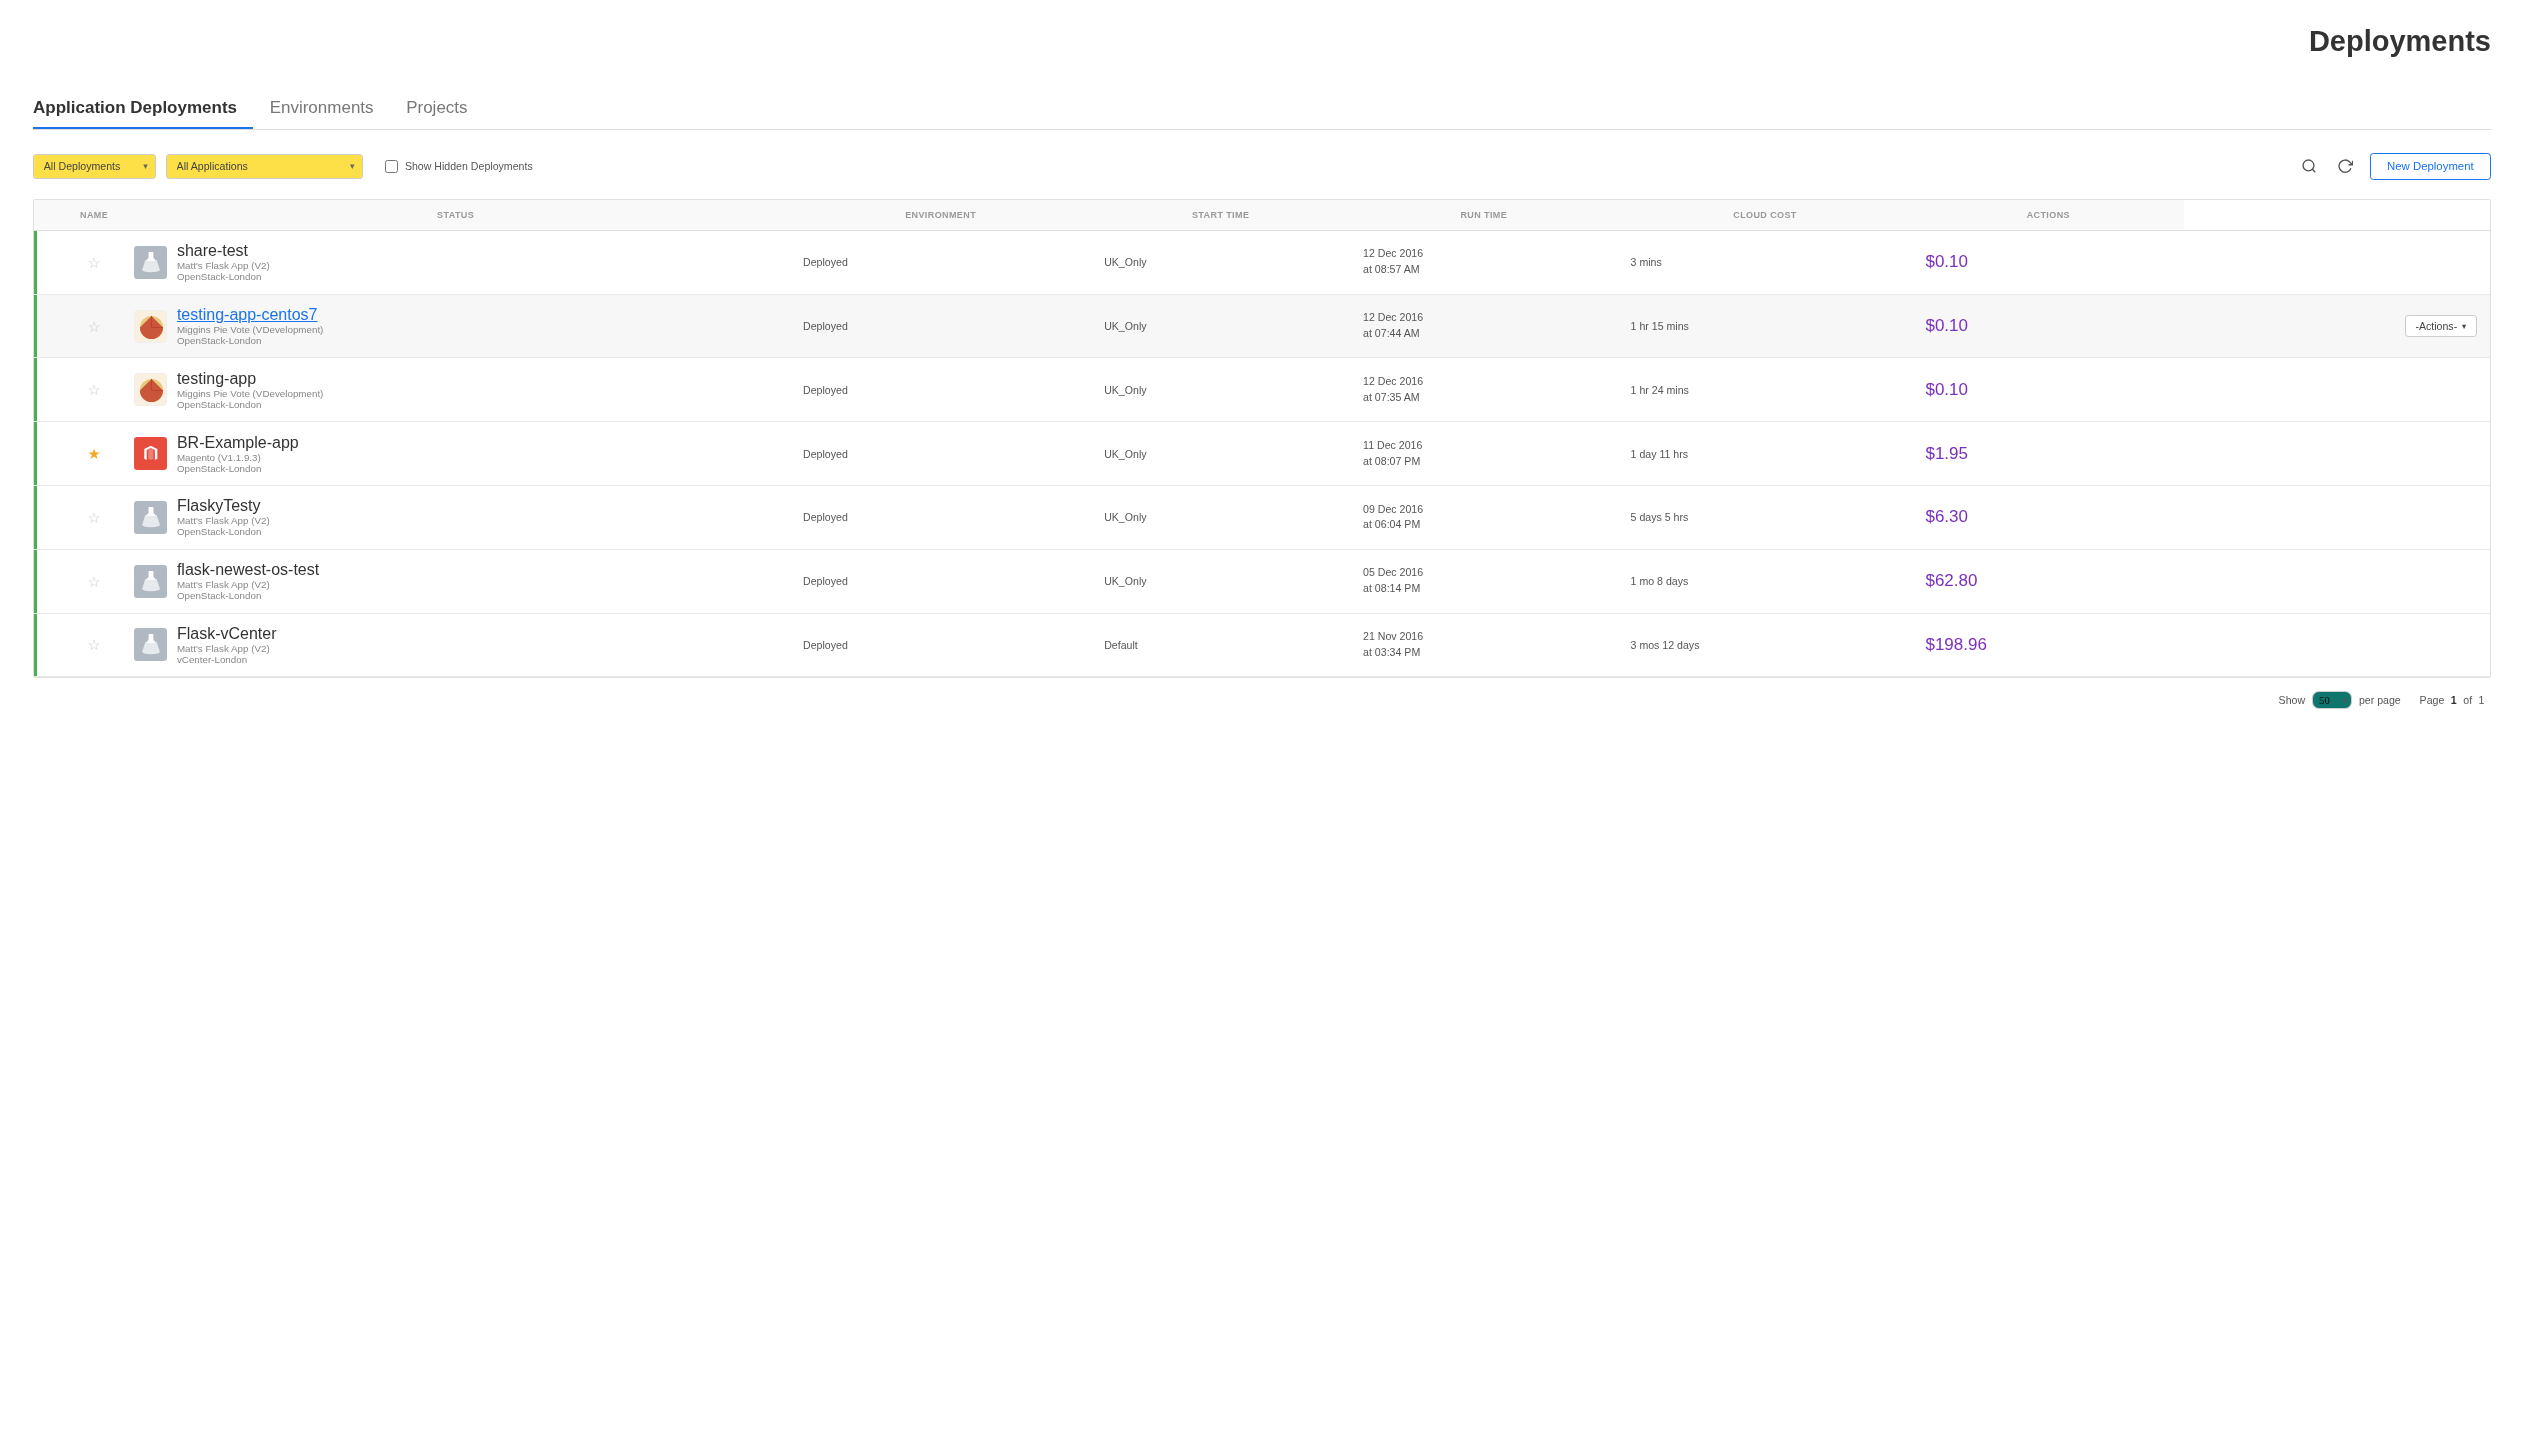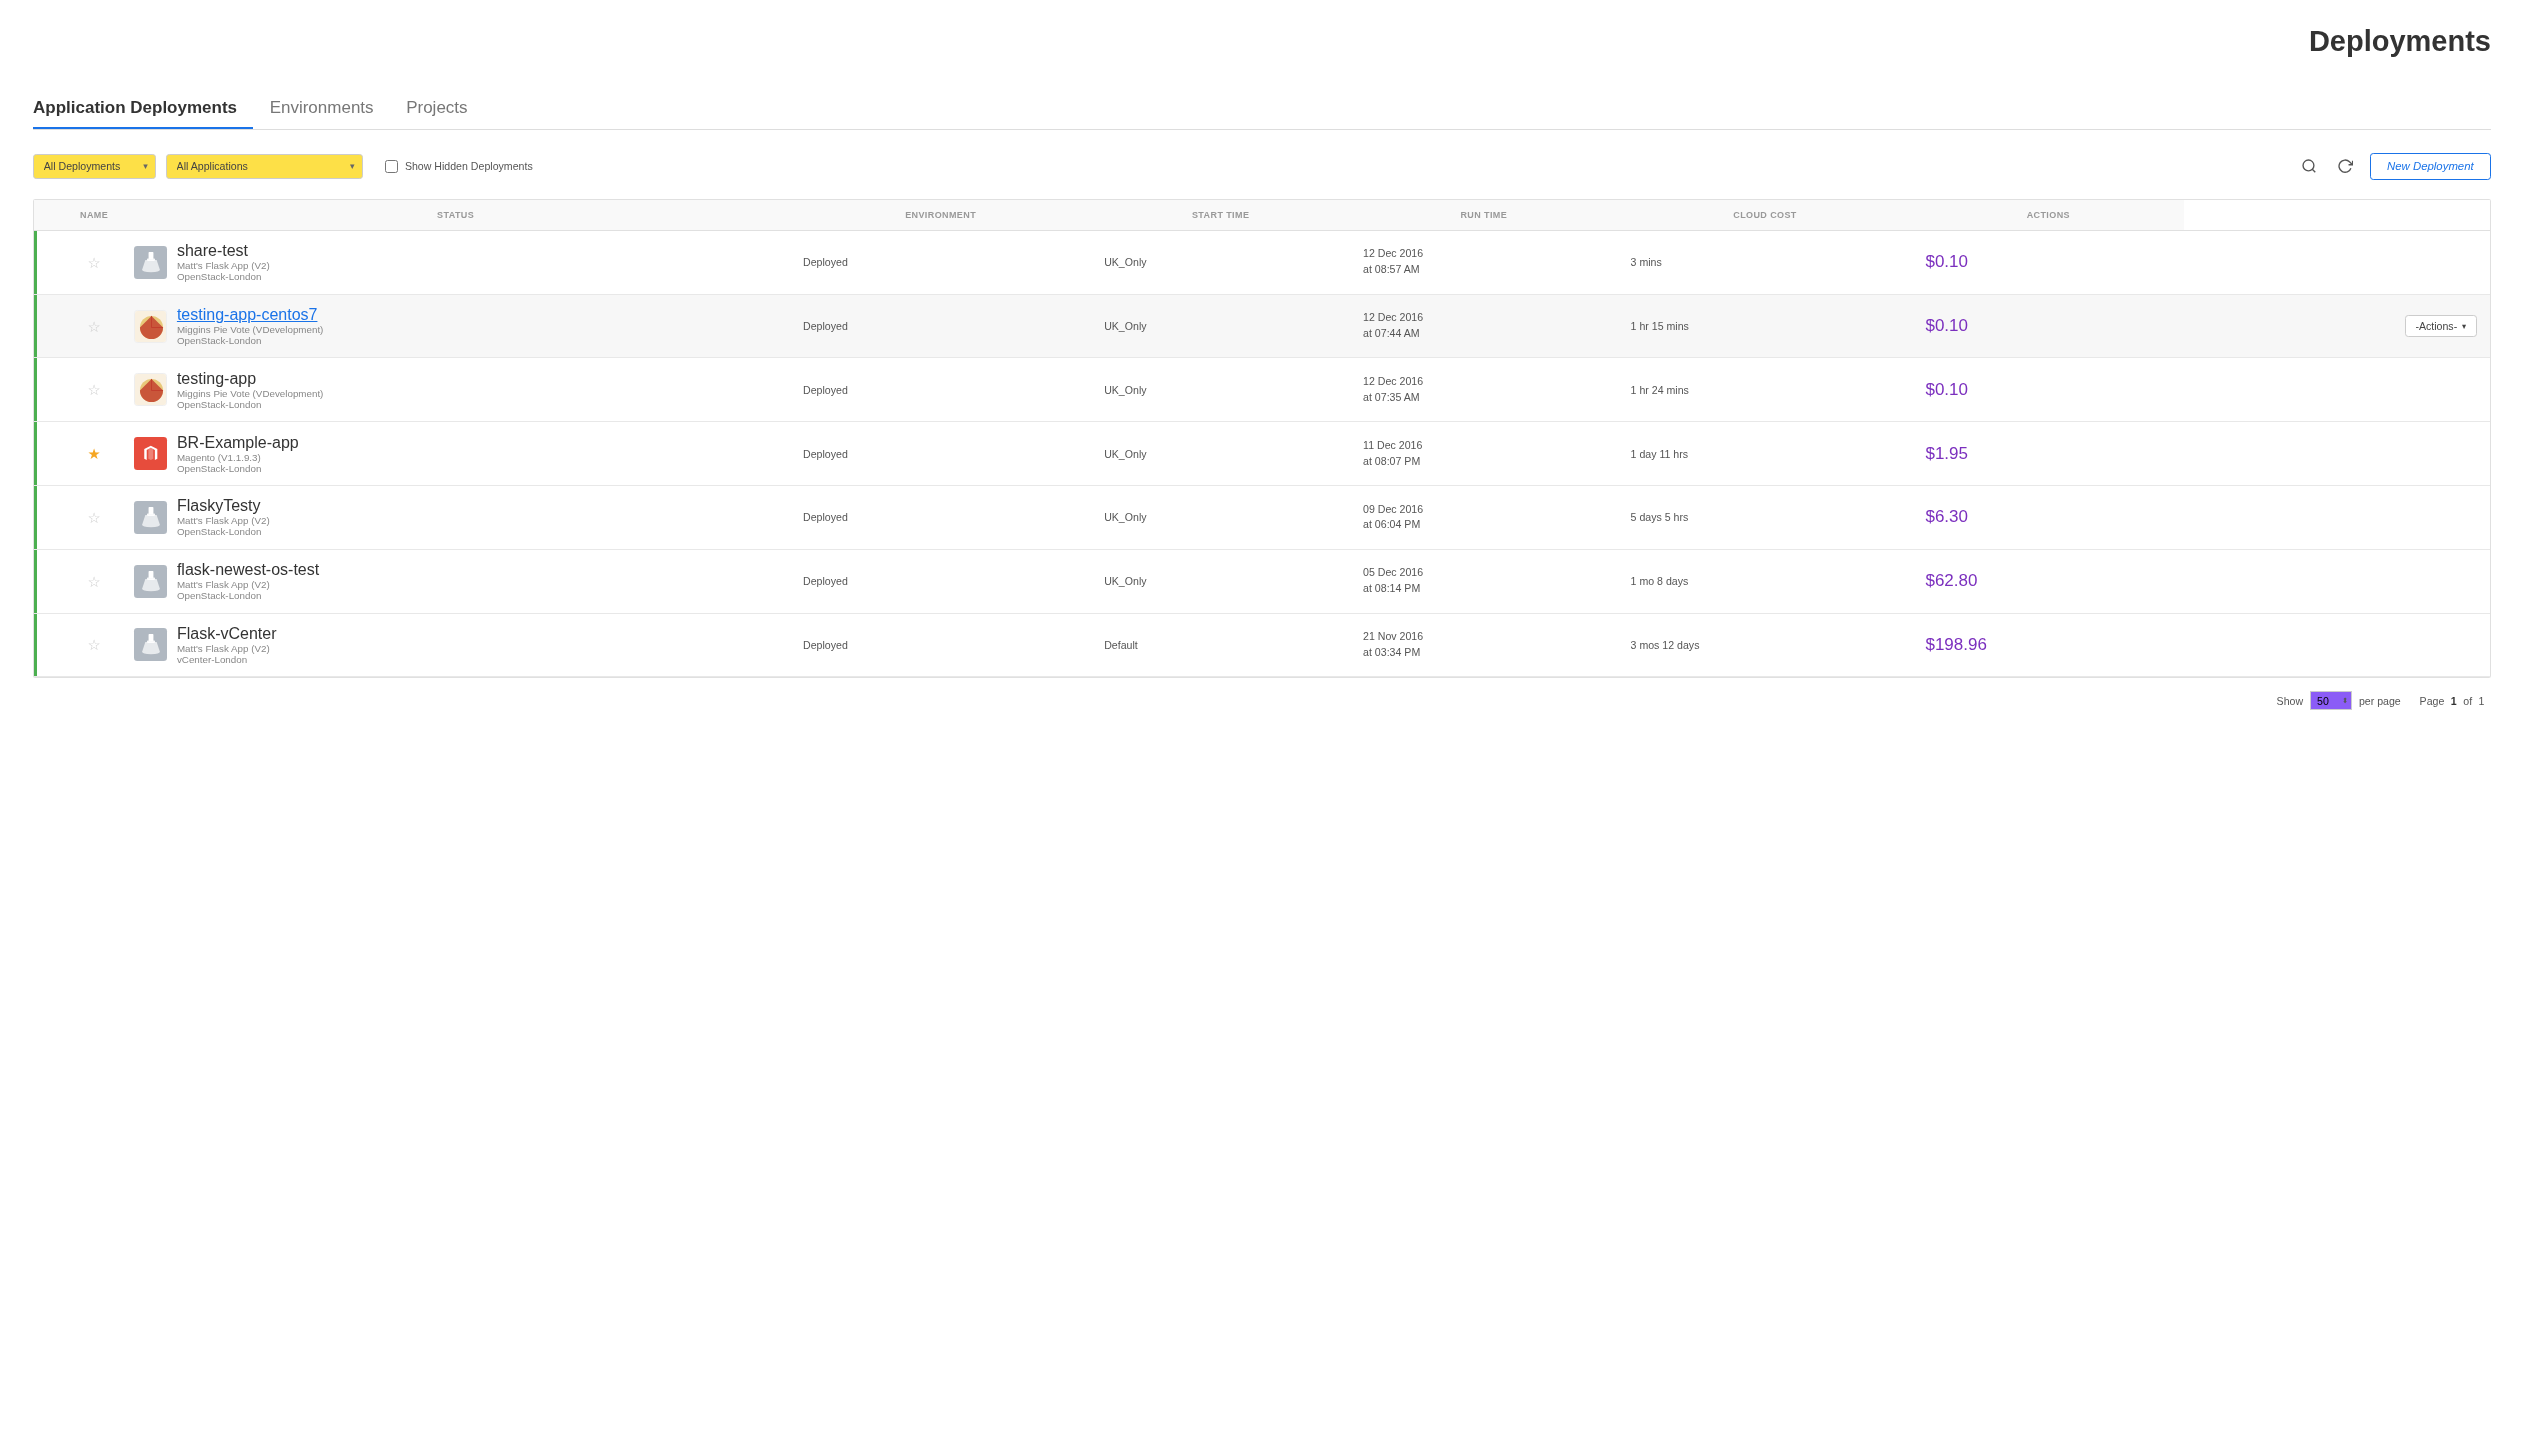--- a/index.html
+++ b/index.html
@@ -101,21 +101,20 @@
     }
     .new-deployment-btn {
       border: 0.8px solid #1a73e8;
       border-radius: 3.3px;
       padding: 6.5px 16.3px;
       color: #1a73e8;
       background: #fff;
       cursor: pointer;
       font-size: 11.4px;
       font-weight: 500;
-      font-style: italic;
     }
     .table-container {
       border: 0.8px solid #e0e0e0;
       border-radius: 1.6px;
       overflow: hidden;
     }
     table {
       width: 100%;
       border-collapse: collapse;
     }
@@ -204,27 +203,28 @@
       display: flex;
       justify-content: flex-end;
       align-items: center;
       padding: 13px 6.5px;
       font-size: 10.6px;
       color: #555;
       gap: 6.5px;
     }
     .pagination .per-page-select {
       border: 0.8px solid #ccc;
-      border-radius: 0;
+      border-radius: 7px;
       padding: 2.5px 16.3px 2.5px 6.5px;
       font-size: 10.6px;
       appearance: none;
-      background: #8b5cf6;
+      background: #0f766e;
       cursor: pointer;
       position: relative;
+      font-family: Liberation Serif, serif;
     }
     .per-page-wrapper {
       position: relative;
       display: inline-flex;
       align-items: center;
     }
     .per-page-wrapper .chevron {
       position: absolute;
       right: 4.1px;
       font-size: 7.4px;

